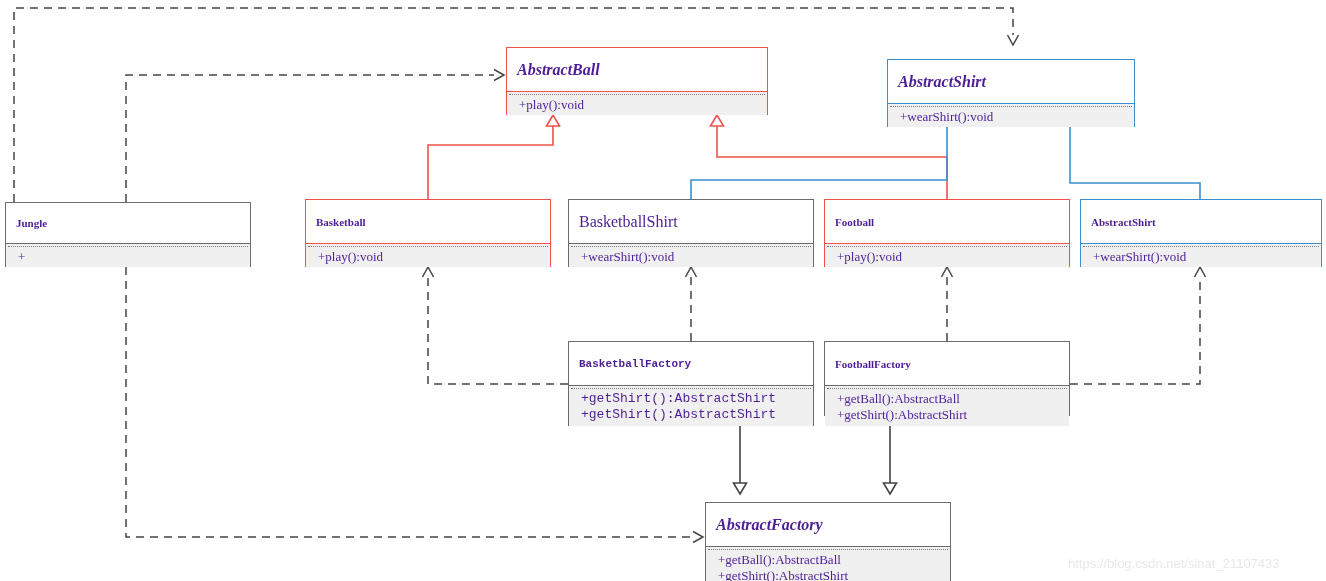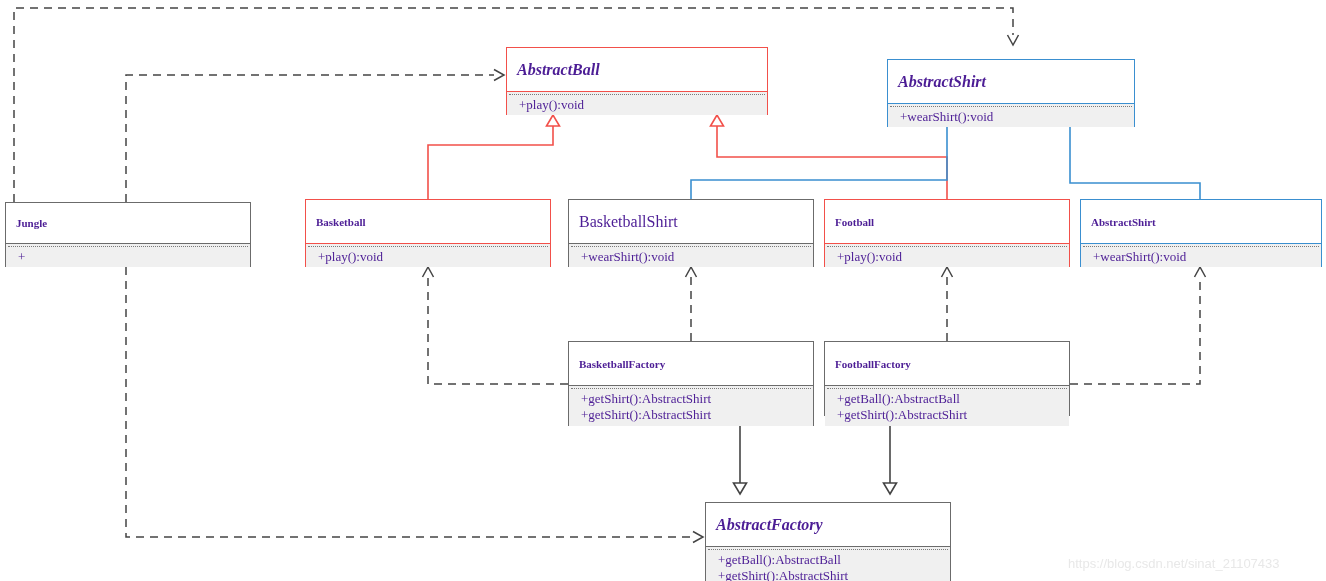--- a/index.html
+++ b/index.html
@@ -179,21 +179,21 @@
           <div class="uml-member">+play():void</div>
         </div>
       </div>
       <div class="uml-class accent-blue" style="left: 1080px; top: 199px; width: 242px; height: 68px;">
         <div class="uml-name bold" style="height: 43px;">AbstractShirt</div>
         <div class="uml-body" style="height: 24px;">
           <div class="dotted-rule"></div>
           <div class="uml-member">+wearShirt():void</div>
         </div>
       </div>
-      <div class="uml-class accent-gray" style="left: 568px; top: 341px; width: 246px; height: 85px;">
+      <div class="uml-class accent-gray" style="left: 568px; top: 341px; width: 246px; height: 85px; font-family: Liberation Mono, monospace;">
         <div class="uml-name bold" style="height: 43px;">BasketballFactory</div>
         <div class="uml-body" style="height: 41px;">
           <div class="dotted-rule"></div>
           <div class="uml-member">+getShirt():AbstractShirt</div>
           <div class="uml-member">+getShirt():AbstractShirt</div>
         </div>
       </div>
       <div class="uml-class accent-gray" style="left: 824px; top: 341px; width: 246px; height: 75px;">
         <div class="uml-name bold" style="height: 43px;">FootballFactory</div>
         <div class="uml-body" style="height: 41px;">

